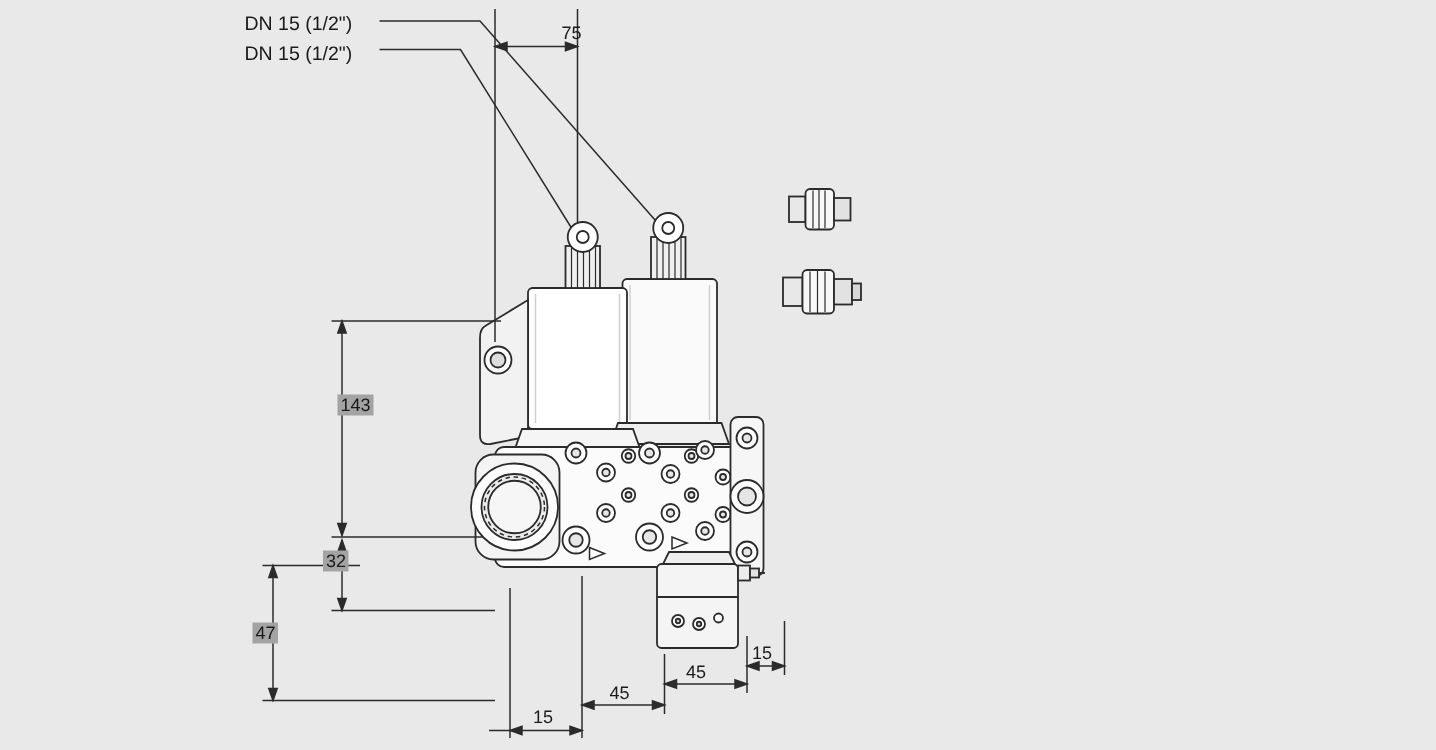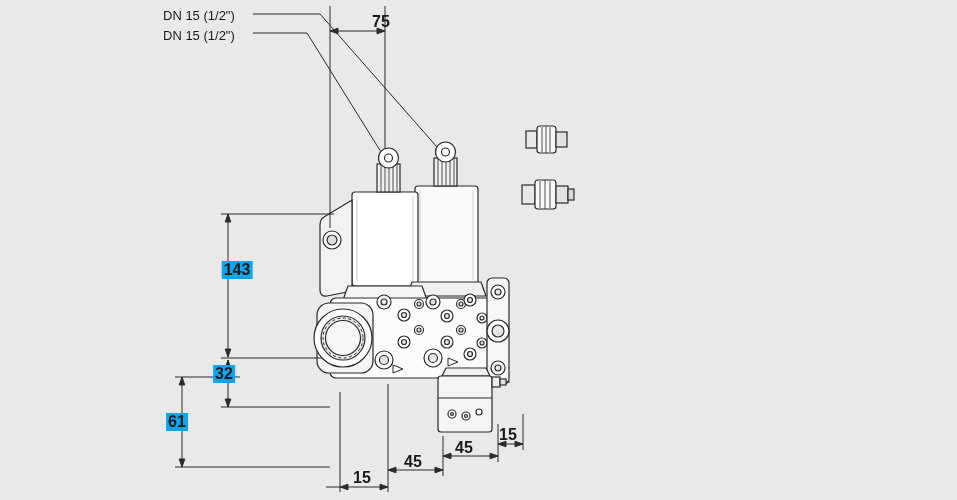--- a/index.html
+++ b/index.html
@@ -1,22 +1,22 @@
 <!DOCTYPE html>
 <html><head>
 <meta charset="utf-8">
 <style>
   * { margin:0; padding:0; box-sizing:border-box; }
   html,body { background:#e9e9e9; font-family:"Liberation Sans", sans-serif; }
   .stage { position:relative; width:957px; height:500px; background:#e9e9e9; overflow:hidden; }
   .stage svg { position:absolute; left:0; top:0; }
   .lbl { position:absolute; font-size:13px; color:#1a1a1a; white-space:nowrap; line-height:1.35; }
-  .dim { position:absolute; font-size:16px; color:#1a1a1a; white-space:nowrap;
-         transform:translate(-50%,-50%);font-weight:bold; }
-  .dim.mask { background:#0ea5e9; padding:0 2px; }
+  .dim { position:absolute; font-size:12px; color:#1a1a1a; white-space:nowrap;
+         transform:translate(-50%,-50%); }
+  .dim.mask { background:#a3a3a3; padding:0 2px; }
 </style>
 </head>
 <body>
 
 <div class="stage">
 
 <svg width="957" height="500" viewBox="0 0 957 500">
   <g stroke="#2b2b2b" stroke-width="1.2" fill="none">
 
     <g>
@@ -221,18 +221,18 @@
     </g>
   </g>
 </svg>
 
   <span class="lbl" style="left:163px; top:7px">DN 15 (1/2")</span>
   <span class="lbl" style="left:163px; top:27px">DN 15 (1/2")</span>
 
   <span class="dim" style="left:381px; top:22px">75</span>
   <span class="dim mask" style="left:237px; top:270px">143</span>
   <span class="dim mask" style="left:224px; top:374px">32</span>
-  <span class="dim mask" style="left:177px; top:422px">61</span>
+  <span class="dim mask" style="left:177px; top:422px">47</span>
   <span class="dim" style="left:362px; top:478px">15</span>
   <span class="dim" style="left:413px; top:462px">45</span>
   <span class="dim" style="left:464px; top:448px">45</span>
   <span class="dim" style="left:508px; top:435px">15</span>
 </div>
 
 </body></html>

